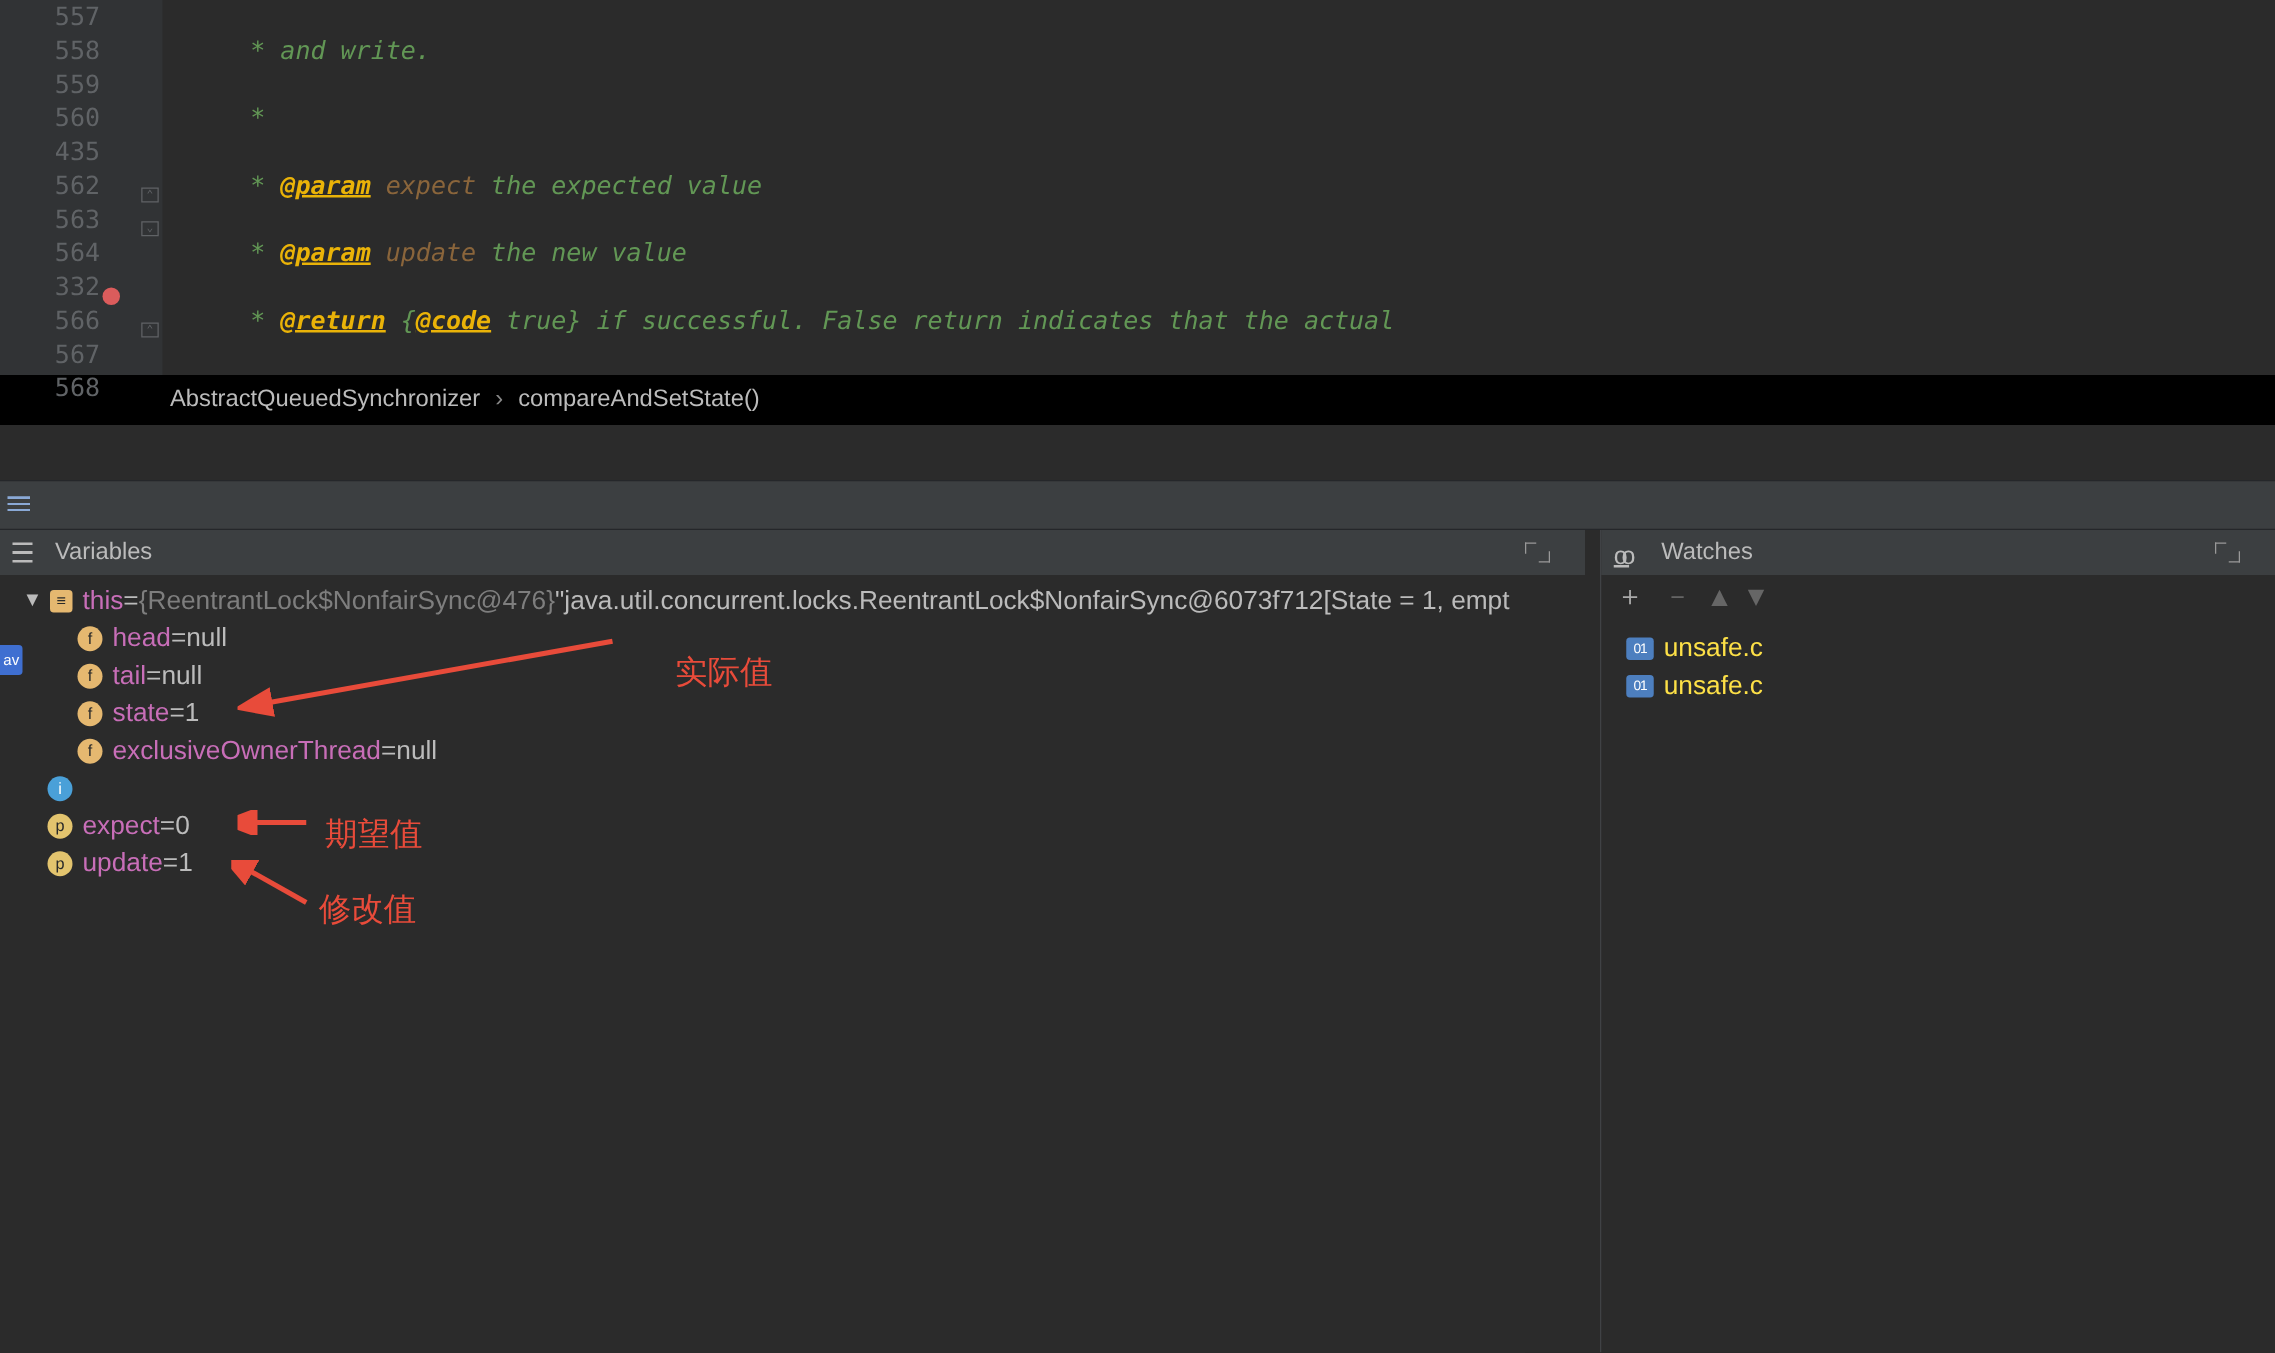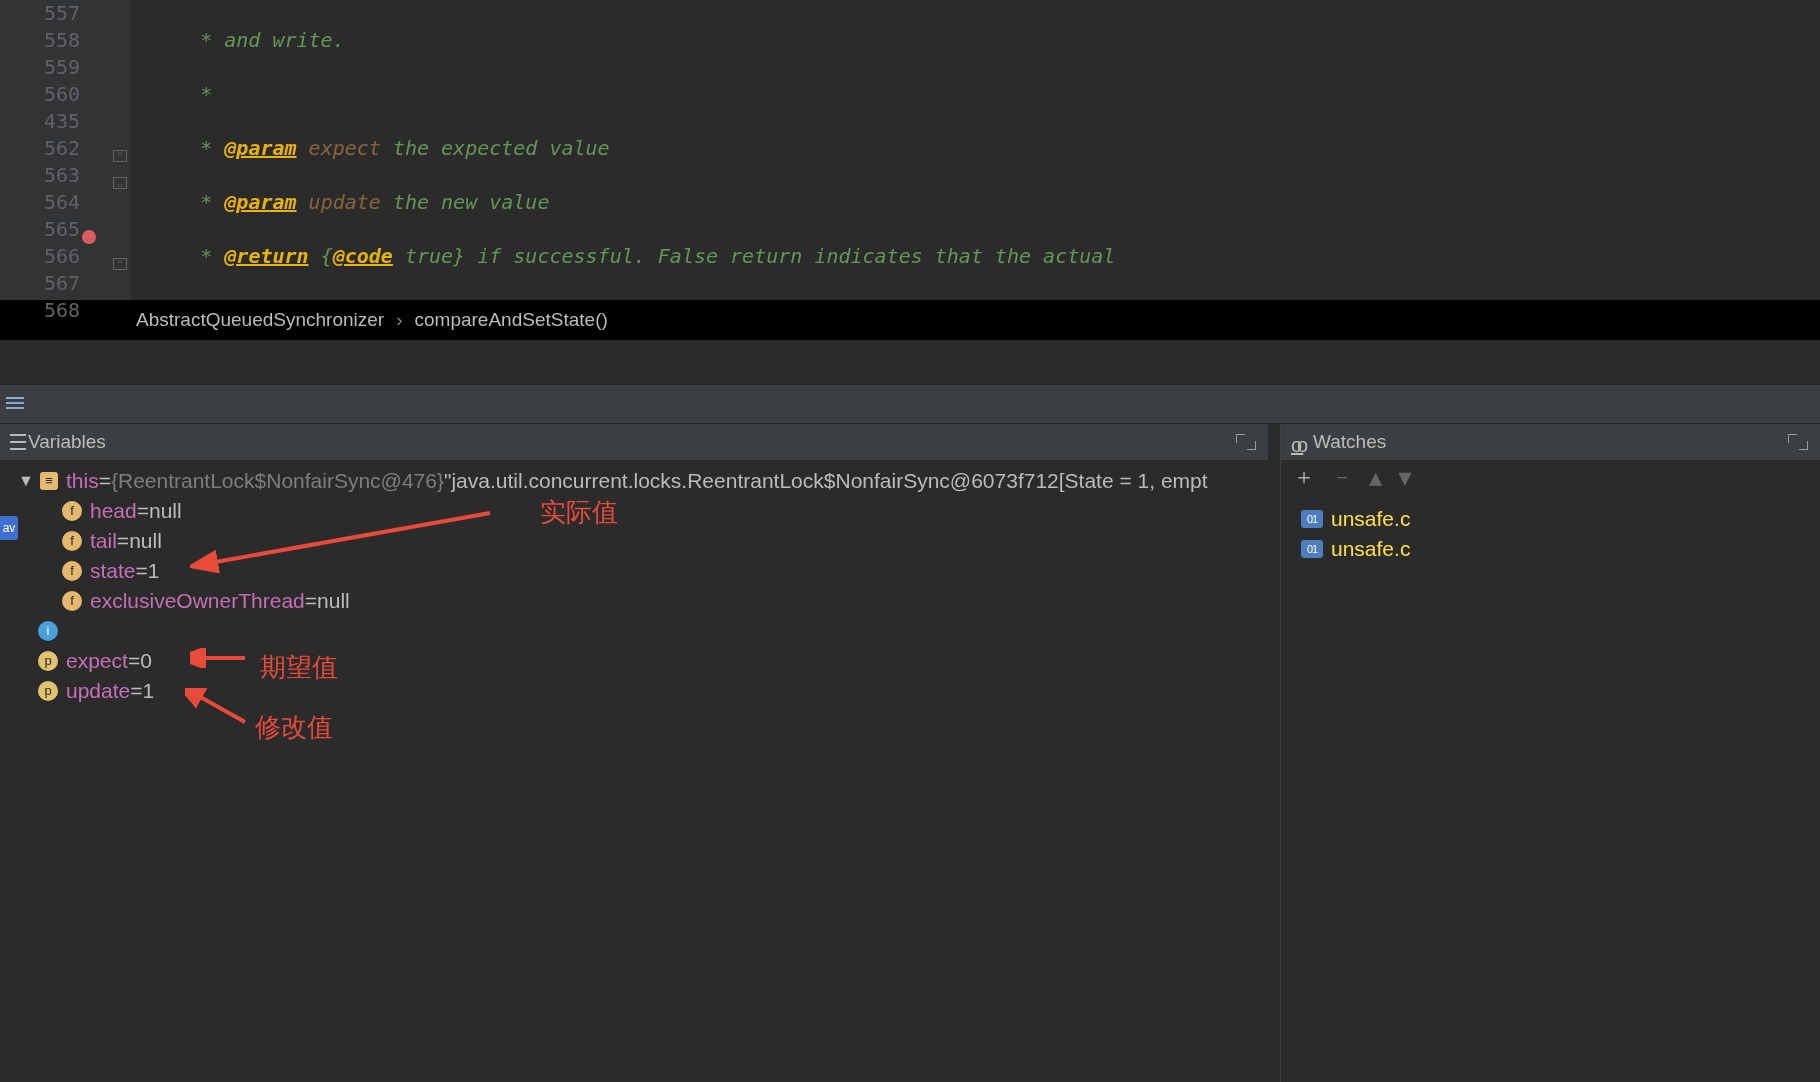--- a/index.html
+++ b/index.html
@@ -51,21 +51,21 @@
   .debug-pane { display:flex; height: 658px; background:#2b2b2b;gap:12px; }
   .vars-col { flex: 1 1 auto; display:flex; flex-direction:column; min-width:0; }
   .watch-col { flex: 0 0 540px; border-left:1px solid #404245; display:flex; flex-direction:column; }
 
   .pane-hdr {
     height: 36px; background: #3c3f41; color: #bbbbbb;
     display: flex; align-items: center; padding: 0 10px;
     font-family: -apple-system, "Segoe UI", sans-serif; font-size: 19px;
   }
   .pane-hdr .spacer { flex:1; }
-  .hdr-ico { width:20px; height:16px; margin-right:2px; display:inline-block; position:relative;text-decoration:underline; }
+  .hdr-ico { width:20px; height:16px; margin-right:18px; display:inline-block; position:relative;text-decoration:underline; }
   .hdr-ico.menu { background: linear-gradient(#bbbbbb 0 2px, transparent 2px 7px, #bbbbbb 7px 9px, transparent 9px 14px, #bbbbbb 14px 16px); width:16px; }
   .hdr-ico.expand::before, .hdr-ico.expand::after {
     content:""; position:absolute; width:8px; height:8px; border:1px solid #999;
   }
   .hdr-ico.expand::before { left:0; top:0; border-right:none; border-bottom:none;}
   .hdr-ico.expand::after  { right:0; bottom:0; border-left:none; border-top:none;}
   .hdr-ico.glasses { letter-spacing:-5px; color:#bbb; font-size:20px; }
 
   .tree {
     flex:1; overflow:hidden; padding-top:6px;
@@ -116,21 +116,21 @@
 <div class="editor">
   <div class="gutter">
     <div>557</div>
     <div>558</div>
     <div>559</div>
     <div>560</div>
     <div>435</div>
     <div>562</div>
     <div>563</div>
     <div>564</div>
-    <div>565</div>
+    <div>332</div>
     <div>566</div>
     <div>567</div>
     <div>568</div>
   </div>
   <span class="breakpoint"></span>
   <span class="fold-icon" style="top:150px">⌃</span>
   <span class="fold-icon" style="top:177px">⌄</span>
   <span class="fold-icon" style="top:258px">⌃</span>
 
   <div class="code">
@@ -260,21 +260,21 @@
 <div class="left-tag">av</div>
 
 <svg class="arrow-svg" style="left:190px; top:505px;" width="310" height="70">
   <defs>
       <marker id="ah1" markerWidth="10" markerHeight="10" refX="2" refY="3" orient="auto">
     <path d="M0,0 L0,6 L8,3 z" fill="#e84b3a"></path>
       </marker>
     </defs>
   <line x1="300" y1="8" x2="20" y2="58" stroke="#e84b3a" stroke-width="4" marker-end="url(#ah1)"></line>
 </svg>
-<div class="anno" style="left:540px; top:495px">实际值</div>
+<div class="anno" style="left:540px; top:520px">实际值</div>
 
 <svg class="arrow-svg" style="left:190px; top:648px;" width="60" height="20">
   <defs>
       <marker id="ah2" markerWidth="10" markerHeight="10" refX="2" refY="3" orient="auto">
     <path d="M0,0 L0,6 L8,3 z" fill="#e84b3a"></path>
       </marker>
     </defs>
   <line x1="55" y1="10" x2="8" y2="10" stroke="#e84b3a" stroke-width="4" marker-end="url(#ah2)"></line>
 </svg>
 <div class="anno" style="left:260px; top:650px">期望值</div>

